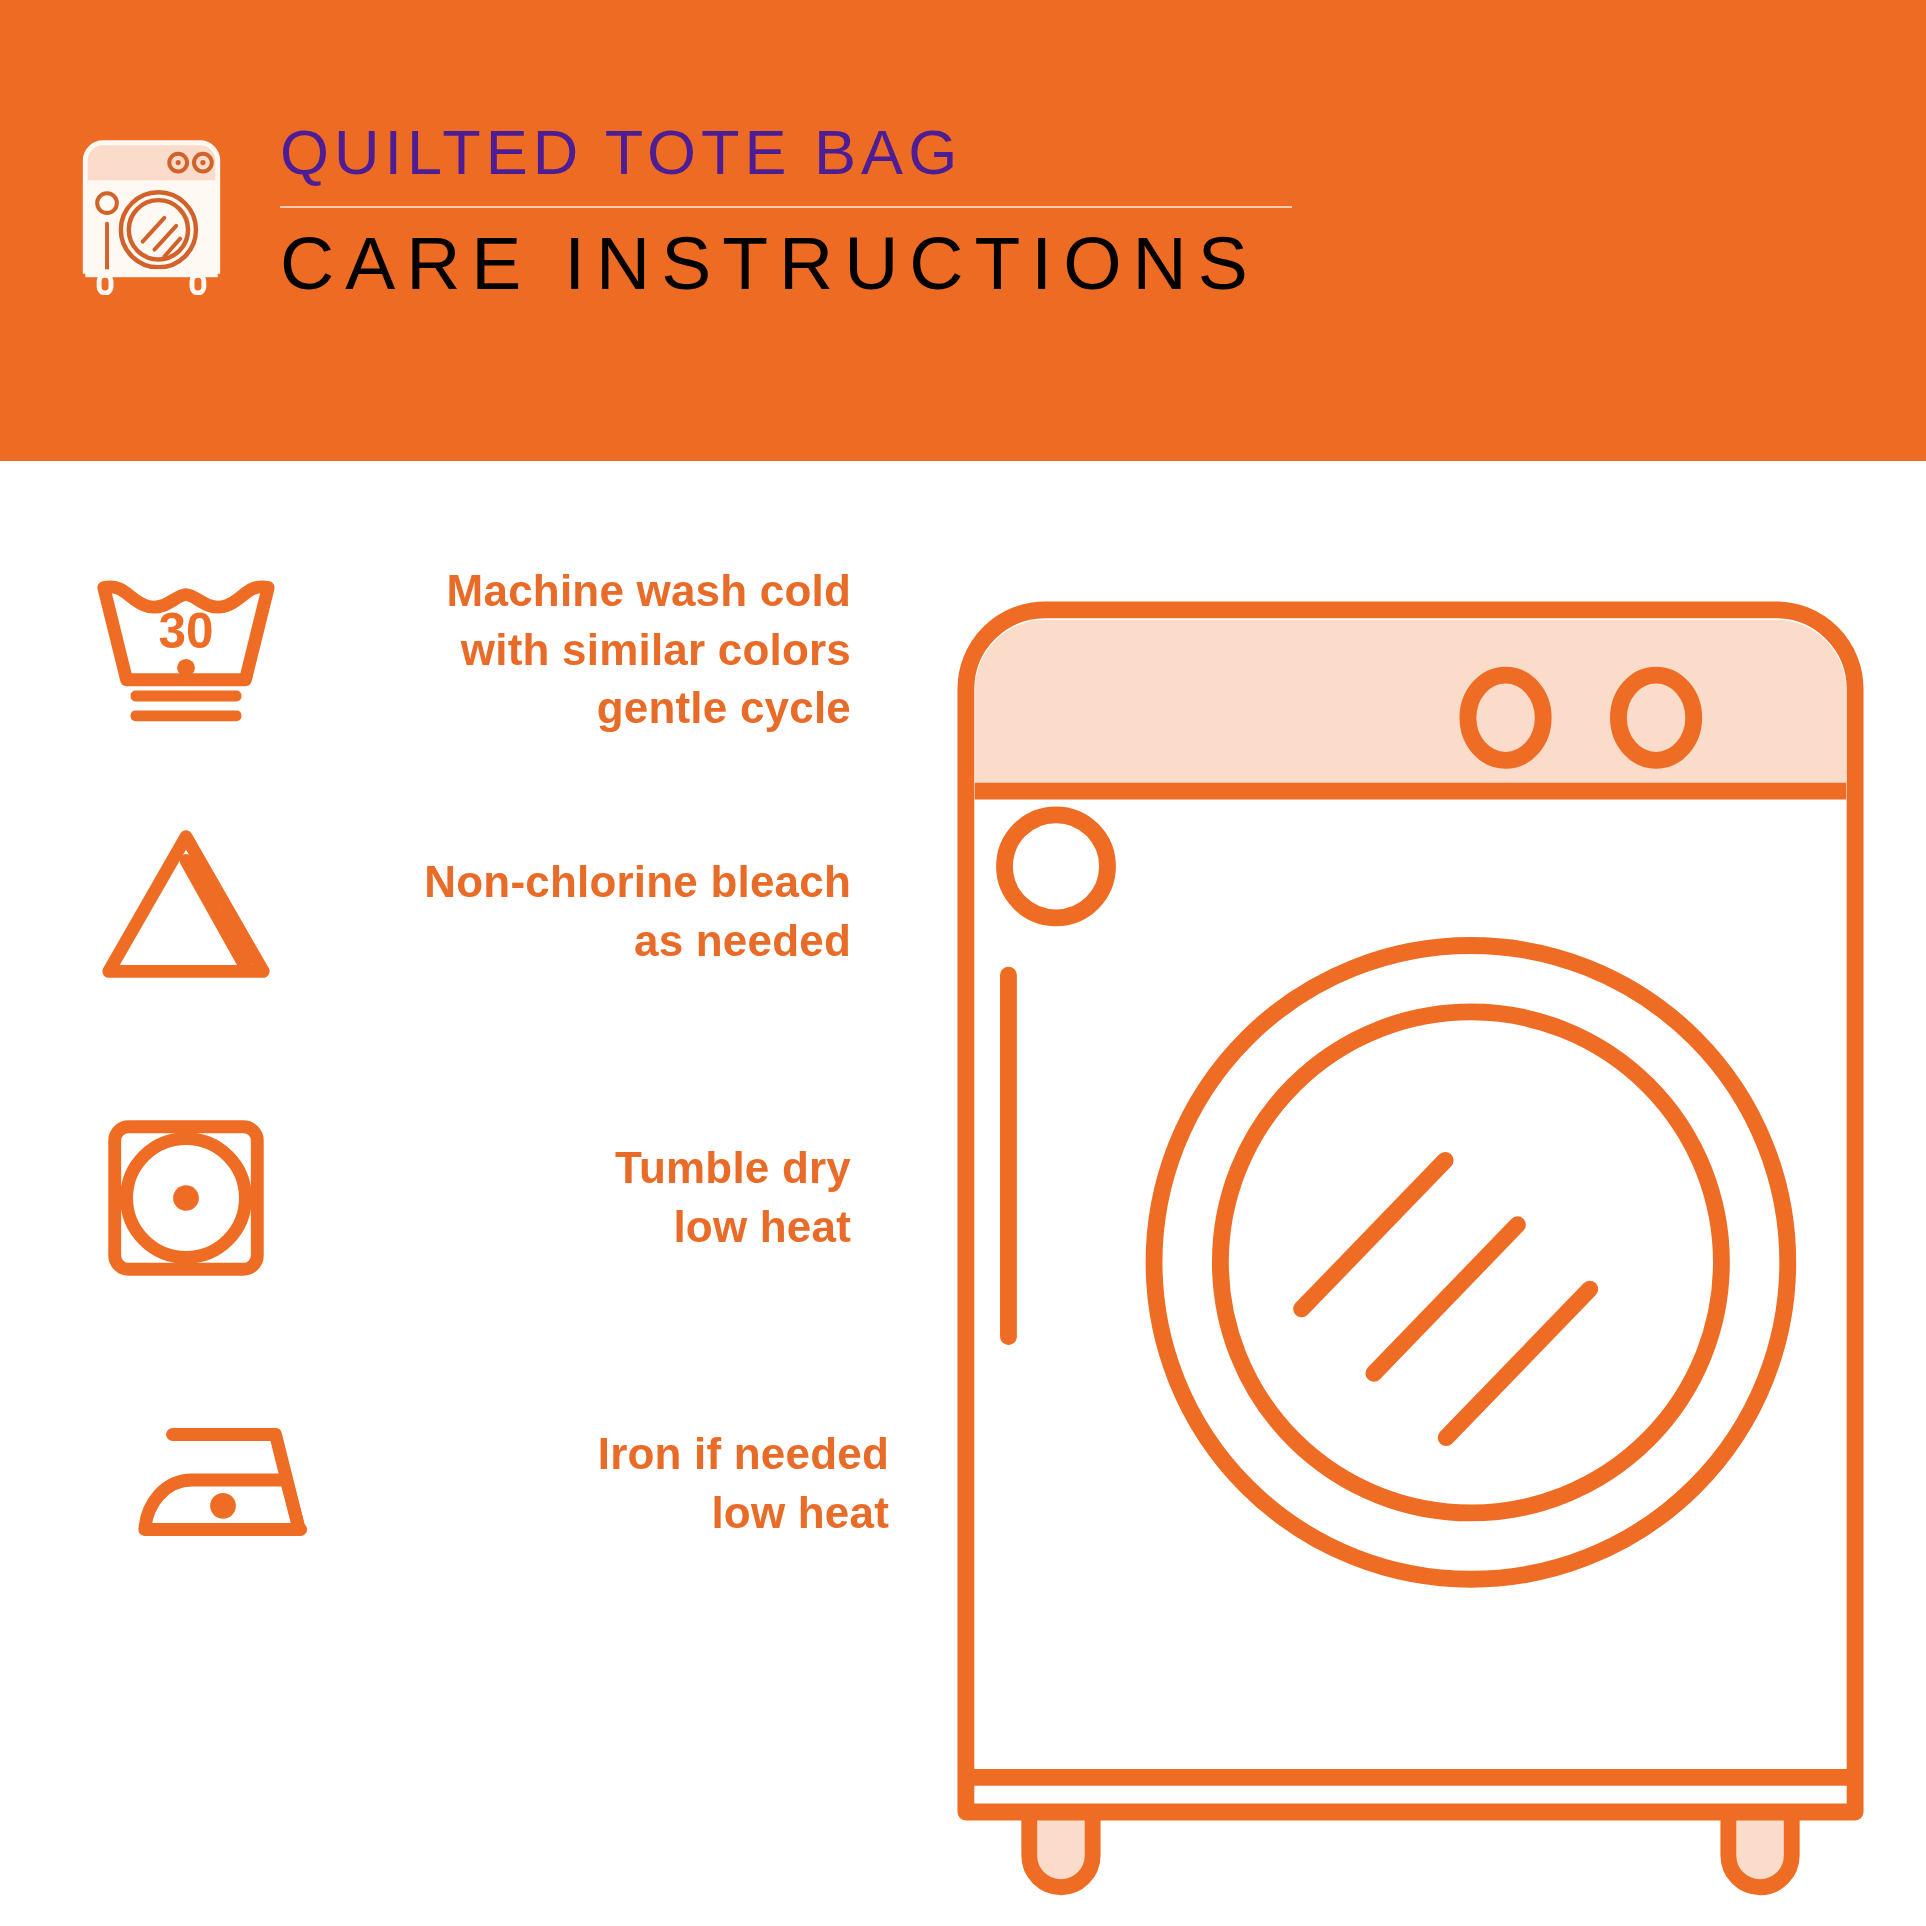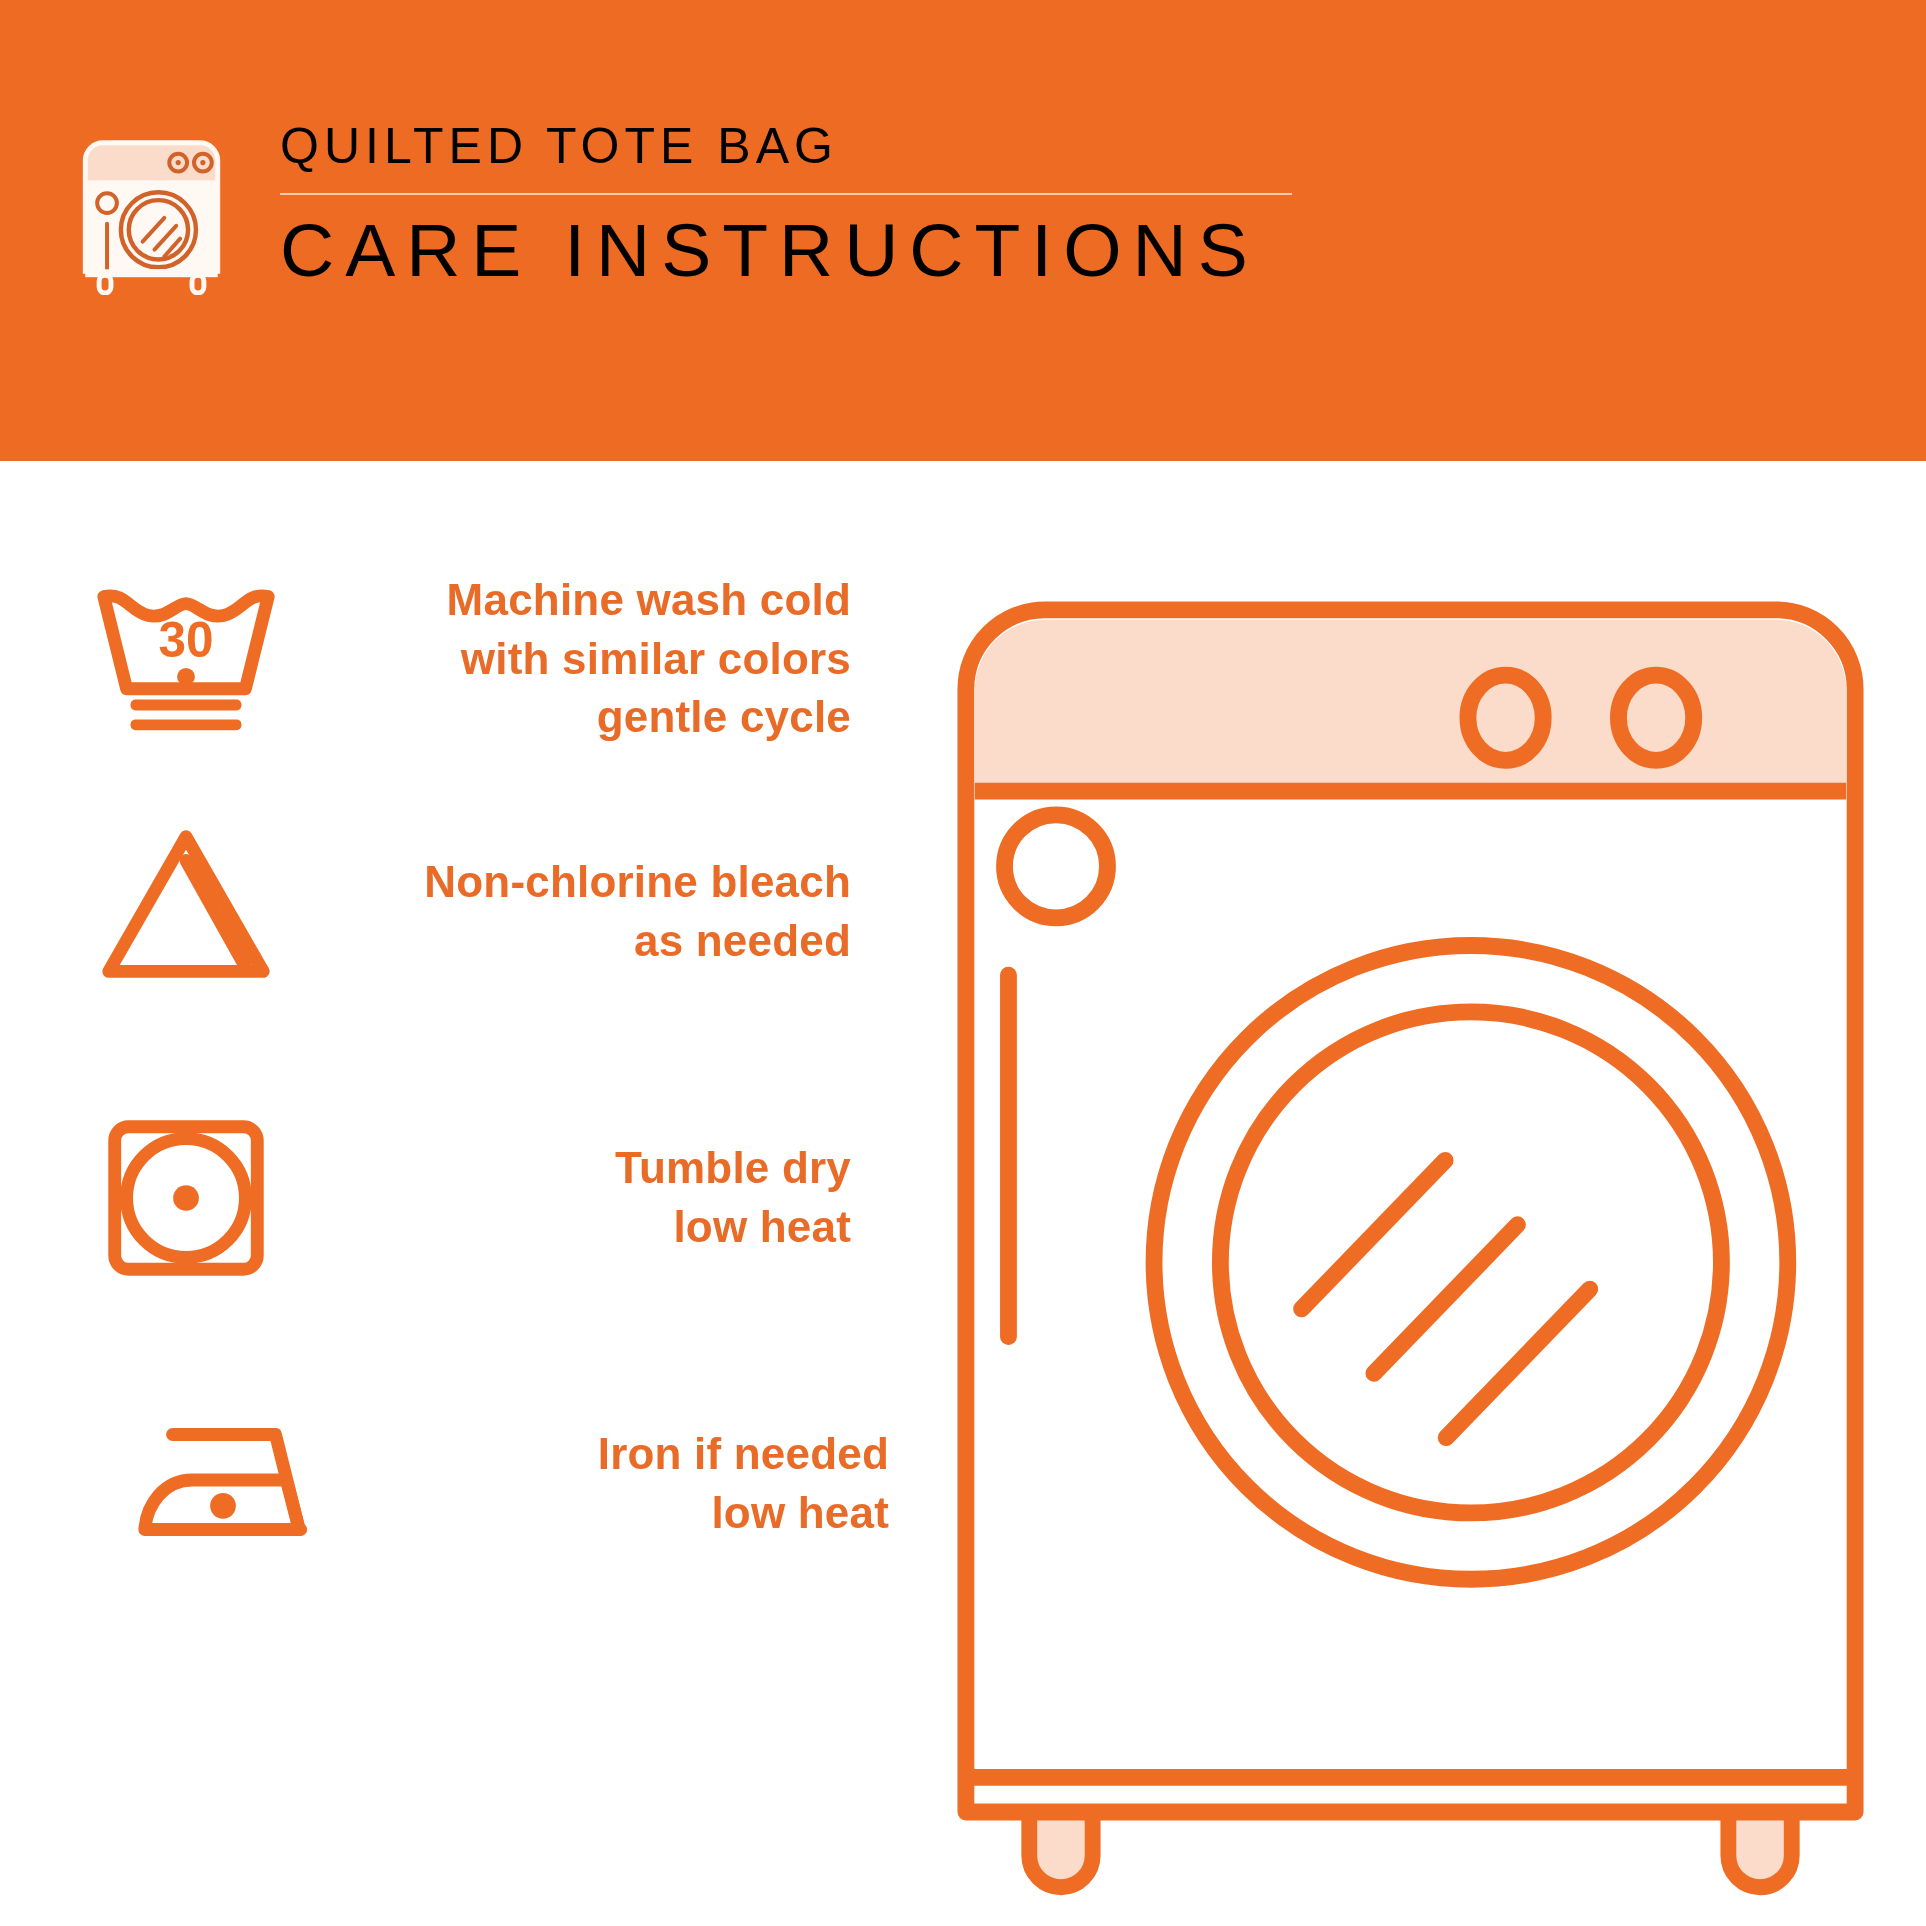--- a/index.html
+++ b/index.html
@@ -18,23 +18,23 @@
     position:absolute;left:0;top:0;width:1927px;height:461px;
     background:#ED6B23;
   }
   .header-logo{
     position:absolute;left:77px;top:127px;width:149px;height:158px;
   }
   .header-text{
     position:absolute;left:280px;top:121px;width:1030px;
   }
   .title-main{
-    font-size:50px;
+    font-size:63px;
     letter-spacing:5px;
-    color:#000000;
+    color:#4c1d95;
     font-weight:400;
     line-height:1.0;
     white-space:nowrap;
     font-family:"Liberation Sans", sans-serif;
   }
   .title-rule{
     width:1012px;height:2px;background:#FBDCCA;opacity:.85;
     margin:22px 0 18px 0;
   }
   .title-sub{
@@ -55,21 +55,21 @@
     position:absolute;left:386px;width:465px;
     color:#E96B28;
     font-size:44px;
     font-weight:700;
     line-height:1.33;
     letter-spacing:0.2px;
     font-family:"Liberation Sans", sans-serif;
     white-space:pre-line;
     text-align:right;
   }
-  #row-wash   {top:79px;padding-left:39px;}
+  #row-wash   {top:70px;padding-left:39px;}
   #row-bleach {top:332px;}
   #row-dry    {top:618px;}
   #row-iron   {top:904px;margin-left:38px;}
 
   
   .machine{position:absolute;left:950px;top:594px;width:921px;height:1317px;}
 </style>
 </head>
 <body>
 

